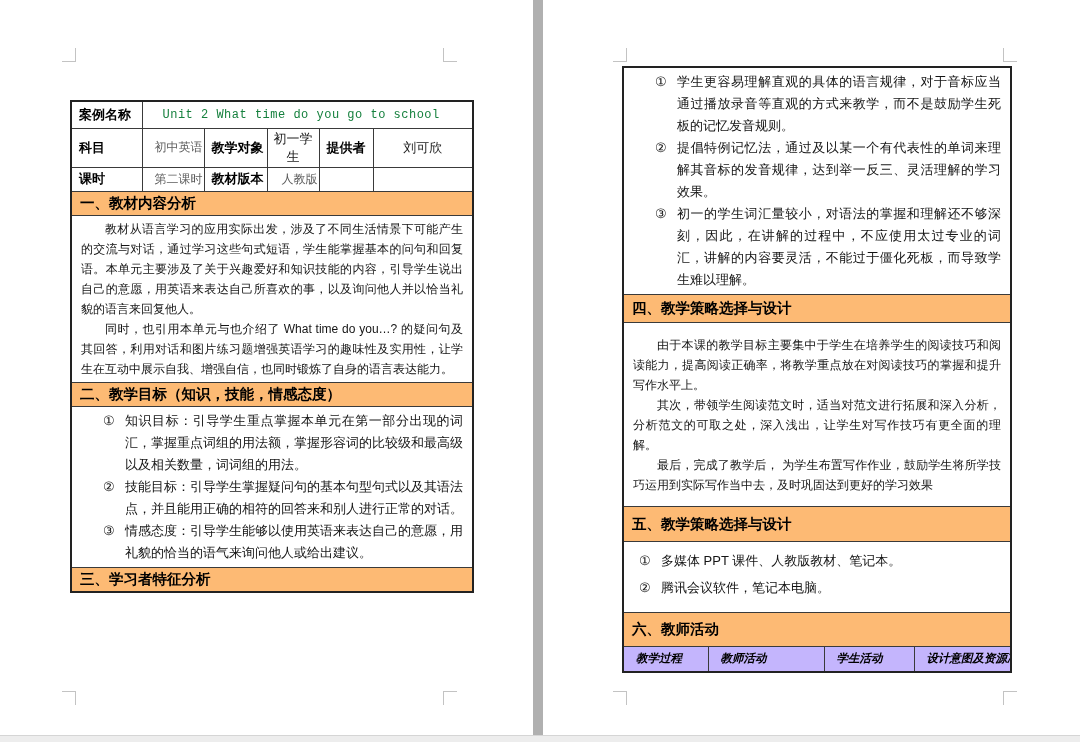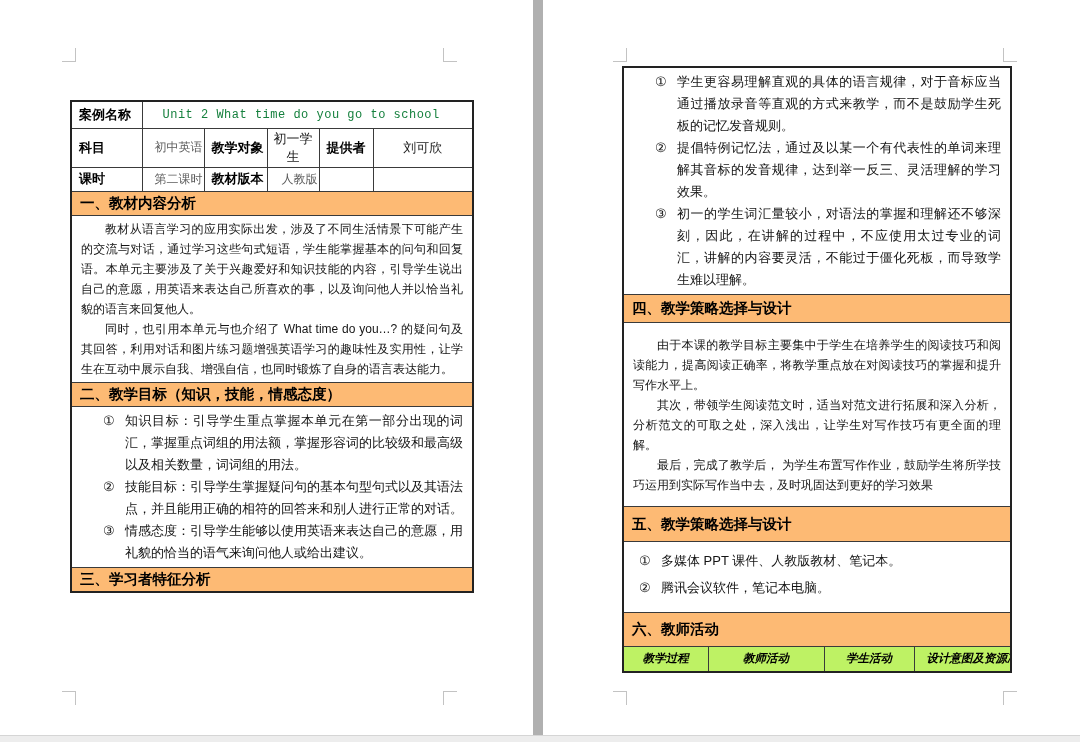--- a/index.html
+++ b/index.html
@@ -39,21 +39,21 @@
   p.para{margin:0;text-indent:2em;text-align:justify;line-height:20px;font-size:12px;color:#141414;}
   .item{position:relative;padding-left:44px;line-height:22px;font-size:13px;text-align:justify;color:#141414;}
   .item .num{position:absolute;left:22px;top:0;}
   .item-flat{position:relative;padding-left:28px;line-height:22px;font-size:13px;color:#141414;margin-bottom:5px;}
   .item-flat .num{position:absolute;left:6px;top:0;}
 
   .pad-top-lg{padding-top:38px;}
   .pad-top-md{padding-top:26px;}
   .pad-top-sm{padding-top:12px;}
 
-  td.grid-hdr{background:#bef264;text-align:center;font-family:"Liberation Serif",serif;
+  td.grid-hdr{background:#c4b5fd;text-align:left;font-family:"Liberation Serif",serif;
               font-style:italic;font-weight:bold;font-size:11.5px;color:#000;padding:3px 12px;white-space:nowrap;}
 </style>
 </head>
 <body>
 
 <div class="canvas">
 
   <div class="page page-left"></div>
 
   <div class="page page-right"></div>

